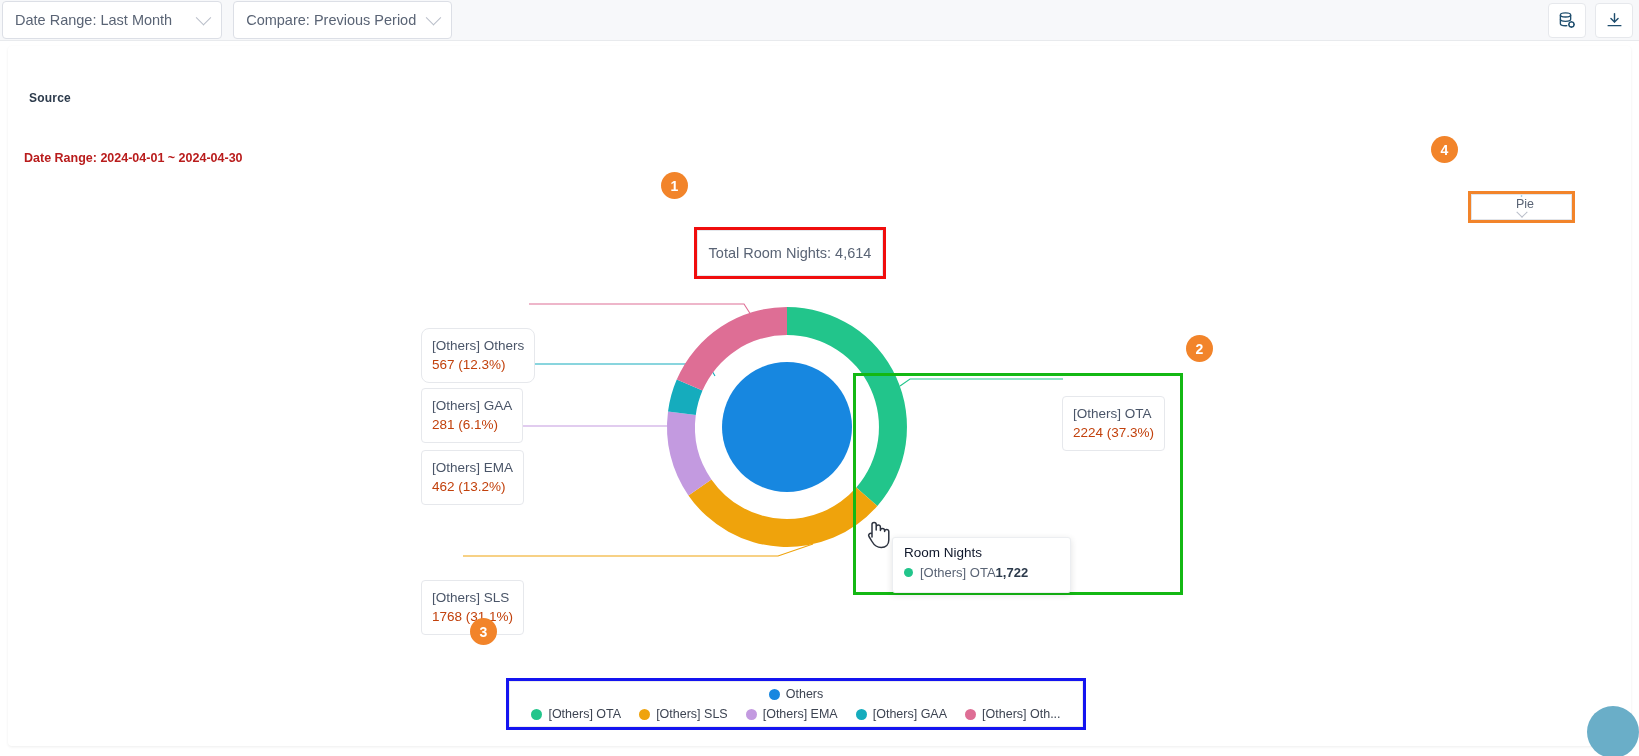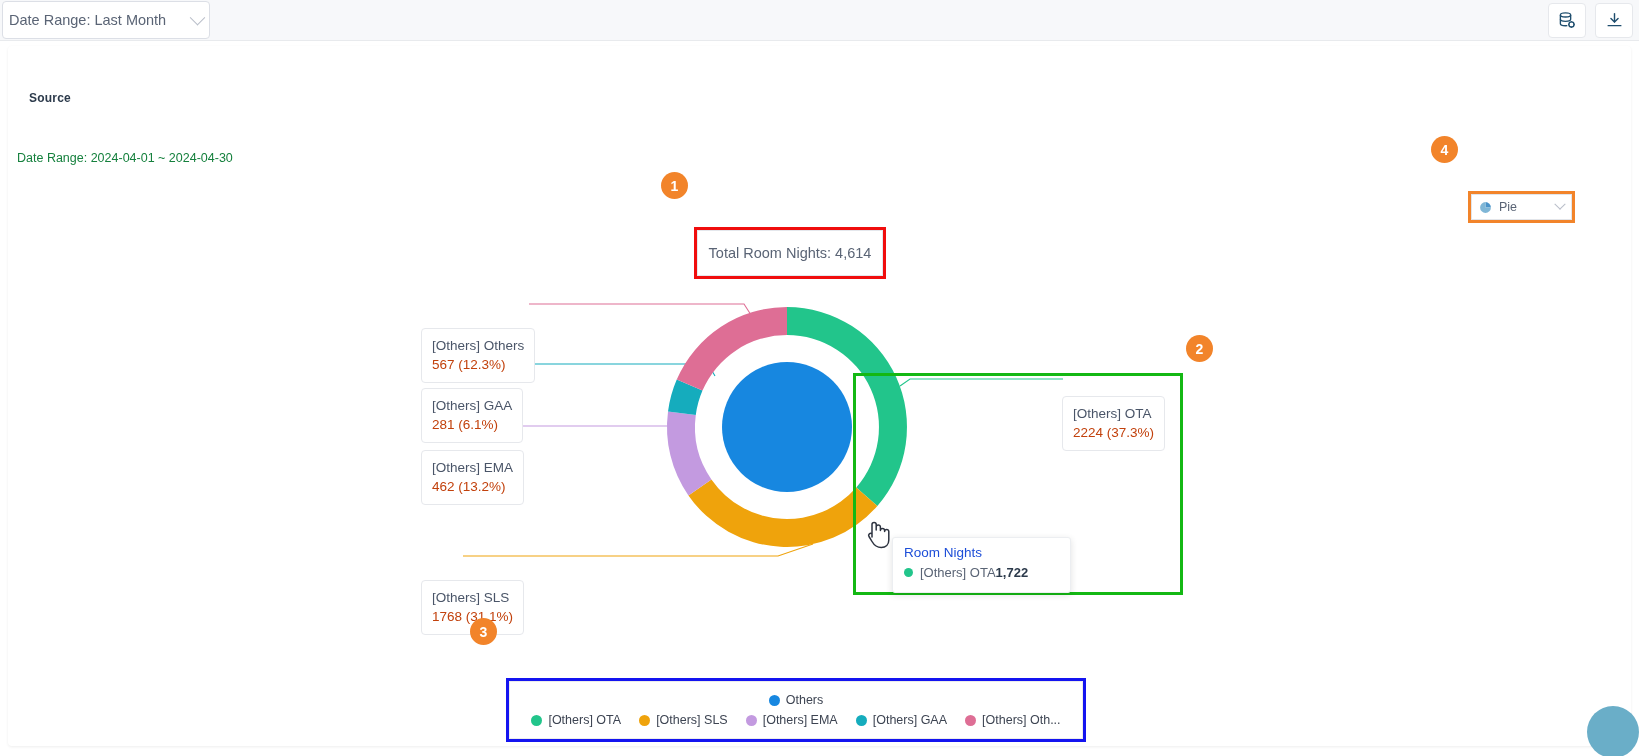--- a/index.html
+++ b/index.html
@@ -19,21 +19,21 @@
     background:#f7f8fa;
     border-bottom:1px solid #e8eaed;
     display:flex; align-items:center;
   }
   .filter-select {
     height: 38px;
     background:#fff;
     border:1px solid #dcdfe6;
     border-radius:4px;
     display:flex; align-items:center;
-    padding: 0 6px;
+    padding: 0 12px;
     font-size: 14.5px;
     color:#5a6475;
     margin-left: 2px;
     cursor: pointer;
     white-space: nowrap;
   }
   .filter-select .lbl { margin-right: 26px; }
   .filter-select.second { margin-left: 11px; }
   .filter-select.second .lbl { margin-right: 12px; }
   .chev {
@@ -61,22 +61,22 @@
     background:#fff;
     border-radius:4px;
     box-shadow: 0 1px 3px rgba(0,0,0,.07);
   }
   .page-title {
     position:absolute; left:21px; top:45px;
     font-size:12px; font-weight:bold; color:#2c3a4b;
     letter-spacing:.2px;
   }
   .daterange {
-    position:absolute; left:9px; top:105px;
-    font-size:12.5px; color:#15803d;
+    position:absolute; left:16px; top:105px;
+    font-size:12.5px; color:#b91c1c;font-weight:bold;
   }
 
   
   .total-box {
     position:absolute; left:686px; top:181px;
     width:192px; height:52px;
     border:3px solid #f00d0d;
     background:#fff;
     display:flex; align-items:center; justify-content:flex-end;
   }
@@ -106,20 +106,21 @@
     border:3px solid #f2842a;
   }
   .pie-select {
     width:100%; height:100%;
     border:1px solid #e2e5ea;
     background:#fff;
     display:flex; align-items:center;
     padding:0 7px;
     font-size:12.5px; color:#5a6475;
     cursor:pointer;
+    flex-direction:column;
   }
   .pie-select .lbl { margin-left:7px; flex:1; }
 
   
   .chart-area { position:absolute; left:0; top:0; width:1623px; height:700px; pointer-events:none; }
 
   
   .callout {
     position:absolute;
     background:#fff;
@@ -147,29 +148,29 @@
   .tooltip {
     position:absolute; left:884px; top:491px;
     width:179px; height:56px;
     background:#fff;
     border:1px solid #eceef1;
     box-shadow: 0 2px 7px rgba(0,0,0,.12);
     border-radius:3px;
     padding:7px 11px;
     z-index:30;
   }
-  .tt-title { font-size:13.5px; color:#1d4ed8; margin-bottom:5px; }
+  .tt-title { font-size:13.5px; color:#0f172a; margin-bottom:5px; }
   .tt-row { display:flex; align-items:center; font-size:13px; color:#5a6475; }
   .tt-dot { width:9px; height:9px; border-radius:50%; background:#22c58b; margin-right:7px; }
   .tt-val { font-weight:bold; color:#2c3a4b; }
 
   
   .legend-box {
     position:absolute; left:498px; top:632px;
-    width:580px; height:64px;
+    width:580px; height:52px;
     border:3px solid #1414f0;
     background:#fff;
     z-index:20;
   }
   .legend-inner {
     width:100%; height:100%;
     border:1px solid #ececec;
     display:flex; flex-direction:column;
     align-items:center; justify-content:center;
     gap:6px;
@@ -188,20 +189,24 @@
     background:#6aaec8;
     z-index:5;
   }
 </style>
 </head>
 <body>
 
 <div class="toolbar">
   <div class="filter-select">
     <span class="lbl">Date Range: Last Month</span>
+    <span class="chev"></span>
+  </div>
+  <div class="filter-select second">
+    <span class="lbl">Compare: Previous Period</span>
     <span class="chev"></span>
   </div>
 
   <div class="toolbar-right">
     <div class="icon-btn">
       <svg width="19" height="19" viewBox="0 0 24 24" fill="none" stroke="#1f4e6e" stroke-width="1.7">
         <ellipse cx="9.5" cy="5" rx="6.5" ry="2.6"></ellipse>
         <path d="M3 5v5.5c0 1.4 2.9 2.6 6.5 2.6s6.5-1.2 6.5-2.6V5"></path>
         <path d="M3 10.5V16c0 1.4 2.9 2.6 6.5 2.6 .8 0 1.6-.06 2.3-.17"></path>
         <circle cx="17" cy="17" r="3.2"></circle>
@@ -257,21 +262,21 @@
       <circle cx="0" cy="0" r="65" fill="#1787e0"></circle>
     </g>
   </svg>
 
   <div class="green-box"></div>
 
   <div class="total-box">
     <div class="total-inner">Total Room Nights: 4,614</div>
   </div>
 
-  <div class="callout" style="left:413px; top:282px;">
+  <div class="callout" style="left:413px; top:282px;border-radius:8px;">
     <div class="l1">[Others] Others</div>
     <div class="l2">567 (12.3%)</div>
   </div>
   <div class="callout" style="left:413px; top:342px;">
     <div class="l1">[Others] GAA</div>
     <div class="l2">281 (6.1%)</div>
   </div>
   <div class="callout" style="left:413px; top:404px;">
     <div class="l1">[Others] EMA</div>
     <div class="l2">462 (13.2%)</div>

